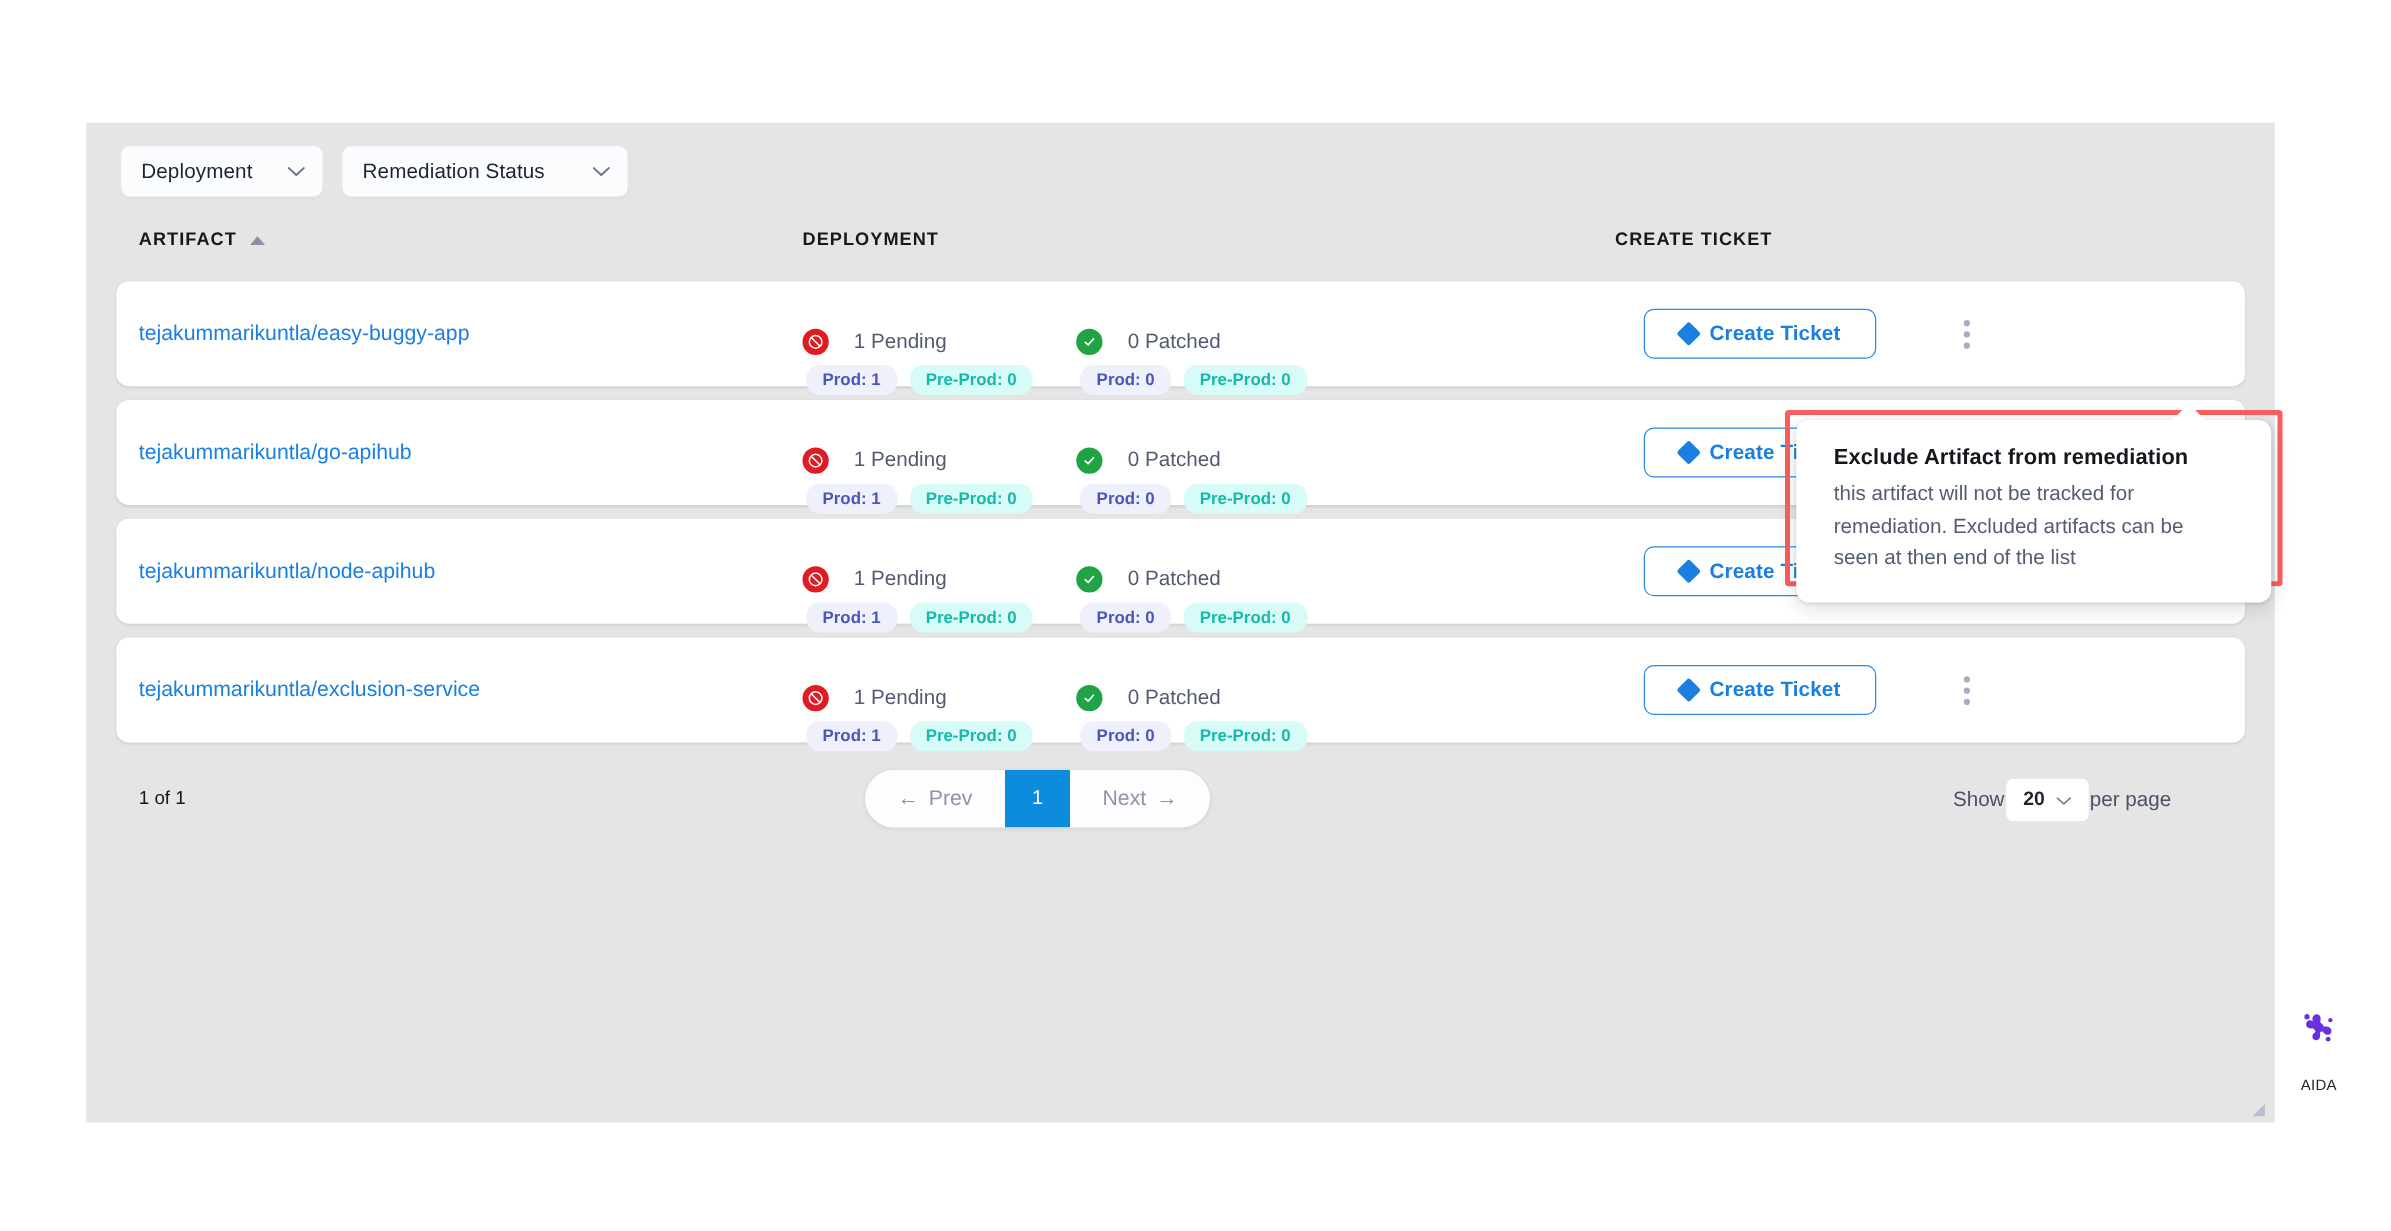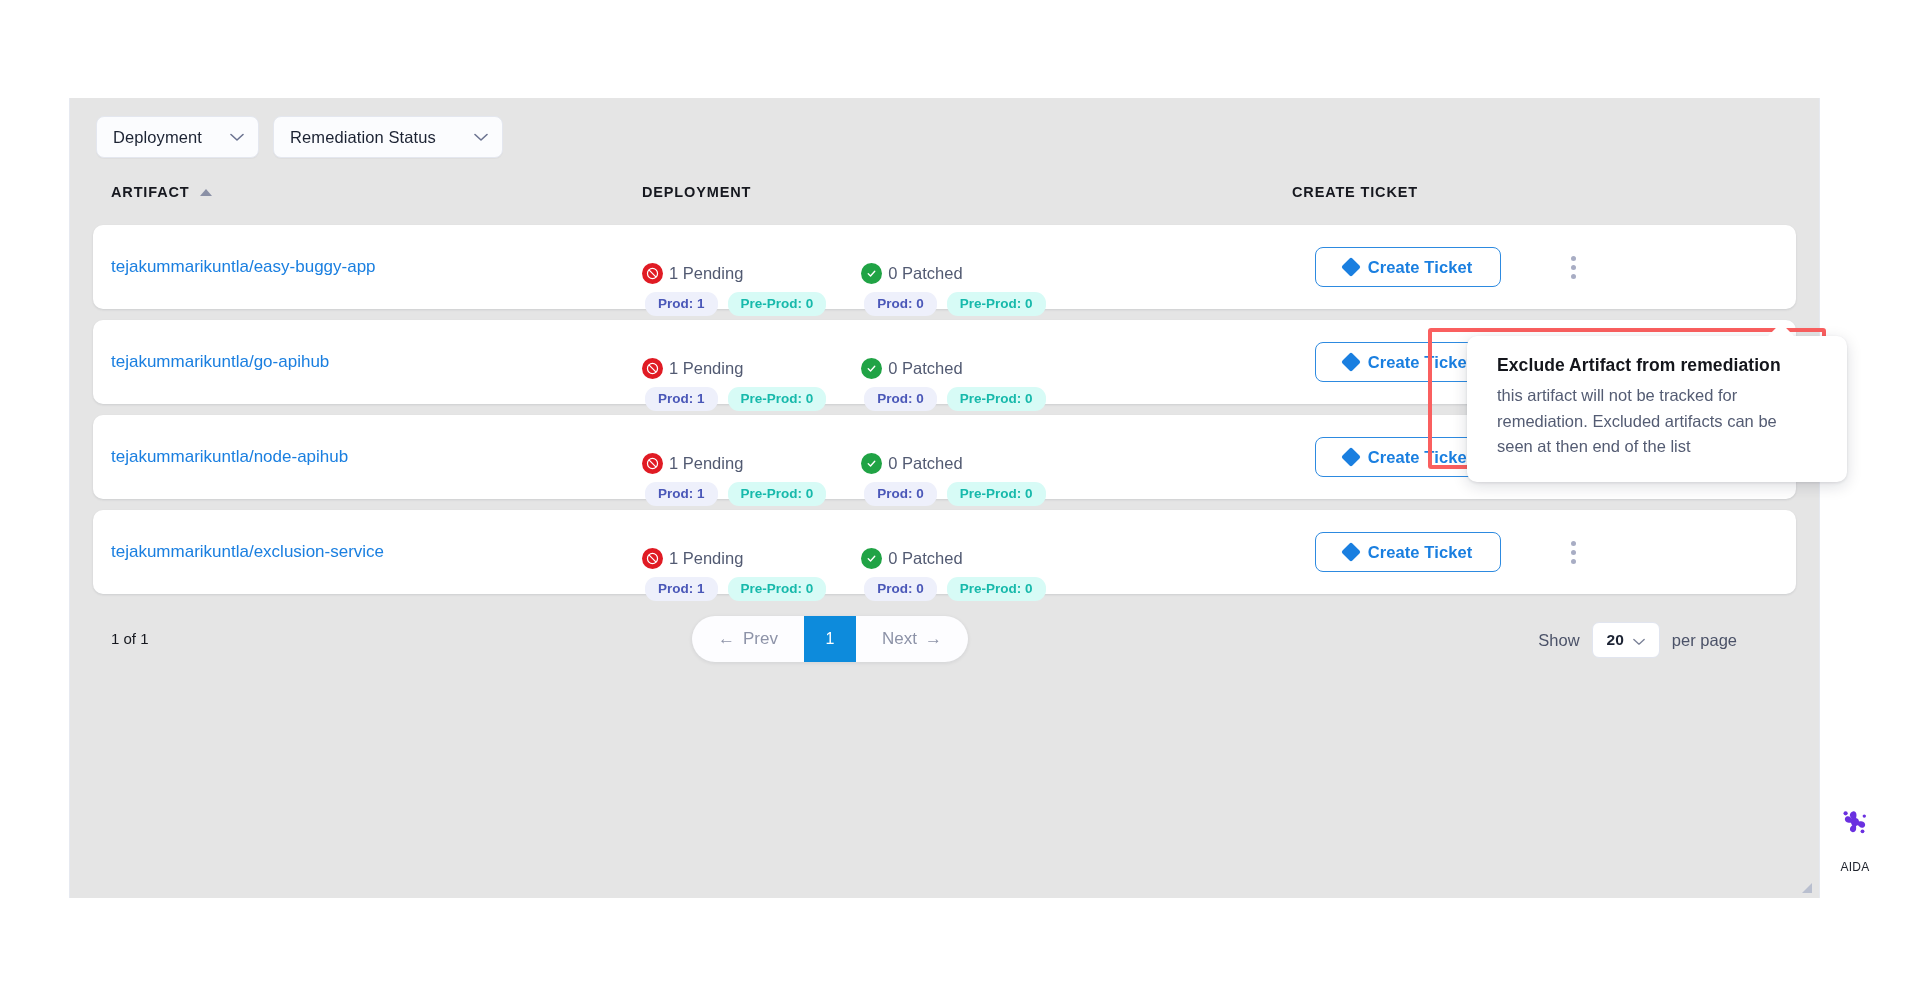--- a/index.html
+++ b/index.html
@@ -121,21 +121,21 @@
     left: 549px;
     top: 50%;
     transform: translateY(-50%);
     display: flex;
     gap: 35px;
   }
   .deploy-group { display: flex; flex-direction: column; gap: 8px; }
   .deploy-head {
     display: flex;
     align-items: center;
-    gap: 6px;
+    gap: 20px;
     font-size: 16.5px;
     color: #525a72;
     margin-top: 45px;
   }
   .badges { display: flex; gap: 10px; padding-left: 3px; }
   .badge {
     font-size: 13.5px;
     font-weight: bold;
     padding: 4px 13px 5px 13px;
     border-radius: 11px;
@@ -251,21 +251,20 @@
     align-items: center;
     justify-content: center;
     cursor: pointer;
   }
   .footer-show {
     position: absolute;
     right: 82px;
     top: 14px;
     display: flex;
     align-items: center;
-    gap: 12px;
     font-size: 16.5px;
     color: #4b5268;
     text-align: right;
   }
   .show-select {
     height: 36px;
     min-width: 62px;
     background: #ffffff;
     border: 1px solid #e1e5ef;
     border-radius: 7px;
@@ -297,21 +296,20 @@
   .tooltip {
     position: absolute;
     left: 1437px;
     top: 336px;
     width: 380px;
     background: #ffffff;
     border-radius: 10px;
     box-shadow: 0 4px 16px rgba(16,24,40,0.14), 0 1px 3px rgba(16,24,40,0.10);
     padding: 19px 24px 22px 30px;
     z-index: 41;
-    margin-left: 30px;
   }
   .tooltip-arrow {
     position: absolute;
     top: -9px;
     left: 304px;
     width: 20px;
     height: 20px;
     background: #ffffff;
     transform: rotate(45deg);
     border-radius: 3px;

